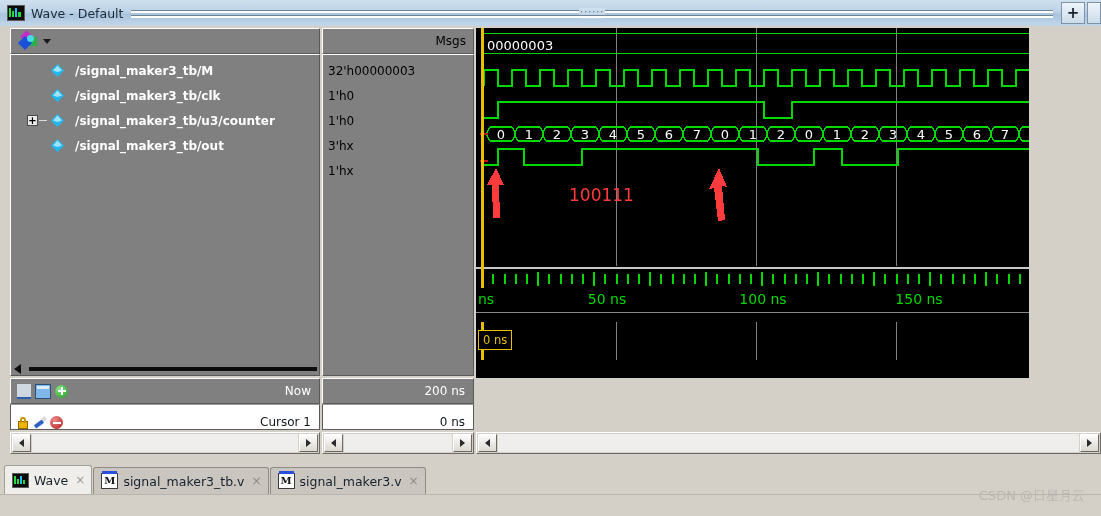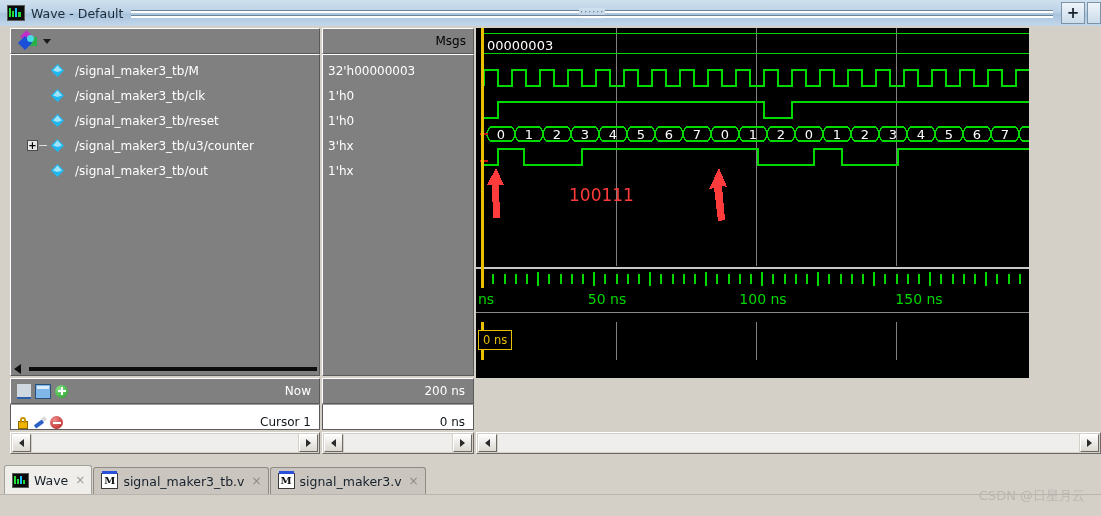--- a/index.html
+++ b/index.html
@@ -100,24 +100,24 @@
     color:#000;font-size:10px;line-height:9px;text-align:center;font-weight:bold;
     box-sizing:border-box;
   }
   .expander::after{
     content:"";position:absolute;left:11px;top:4px;width:8px;height:1px;background:#dedede;
   }
   .diamond{
     position:absolute;left:40px;top:6px;width:13px;height:13px;flex:none;
   }
   .diamond svg{display:block;}
-  .sname{margin-left:64px;color:#ffffff;font-size:12px;white-space:nowrap;}
+  .sname{margin-left:64px;color:#ffffff;font-size:12px;white-space:nowrap;font-weight:bold;}
 
   .vrow{height:25px;display:flex;align-items:center;}
-  .vtext{margin-left:5px;color:#ffffff;font-size:12px;white-space:nowrap;}
+  .vtext{margin-left:5px;color:#000000;font-size:12px;white-space:nowrap;}
 
   
   .mini-hscroll{
     position:absolute;left:2px;right:2px;bottom:2px;height:8px;
     background:#808080;display:flex;align-items:center;
   }
   .mini-hscroll .track{flex:1;height:4px;background:#0d0d0d;margin-left:8px;}
   .mini-hscroll .knob{
     width:0;height:0;border-top:5px solid transparent;border-bottom:5px solid transparent;
     border-right:7px solid #0d0d0d;margin-left:1px;
@@ -306,29 +306,20 @@
             <span class="sname">/signal_maker3_tb/M</span>
           </div>
           <div class="srow">
             <span class="diamond">
               <svg width="13" height="13" viewBox="0 0 13 13">
                   <polygon points="6.5,0 13,6.5 6.5,13 0,6.5" fill="#1fb8f0"></polygon>
                   <polygon points="6.5,1.5 11,6.5 6.5,8 2,6.5" fill="#9fe4fb"></polygon>
                 </svg>
             </span>
             <span class="sname">/signal_maker3_tb/clk</span>
-          </div>
-          <div class="srow">
-            <span class="diamond">
-              <svg width="13" height="13" viewBox="0 0 13 13">
-                  <polygon points="6.5,0 13,6.5 6.5,13 0,6.5" fill="#1fb8f0"></polygon>
-                  <polygon points="6.5,1.5 11,6.5 6.5,8 2,6.5" fill="#9fe4fb"></polygon>
-                </svg>
-            </span>
-            <span class="sname">/signal_maker3_tb/reset</span>
           </div>
           <div class="srow">
             <span class="expander">+</span>
             <span class="diamond">
               <svg width="13" height="13" viewBox="0 0 13 13">
                   <polygon points="6.5,0 13,6.5 6.5,13 0,6.5" fill="#1fb8f0"></polygon>
                   <polygon points="6.5,1.5 11,6.5 6.5,8 2,6.5" fill="#9fe4fb"></polygon>
                 </svg>
             </span>
             <span class="sname">/signal_maker3_tb/u3/counter</span>

